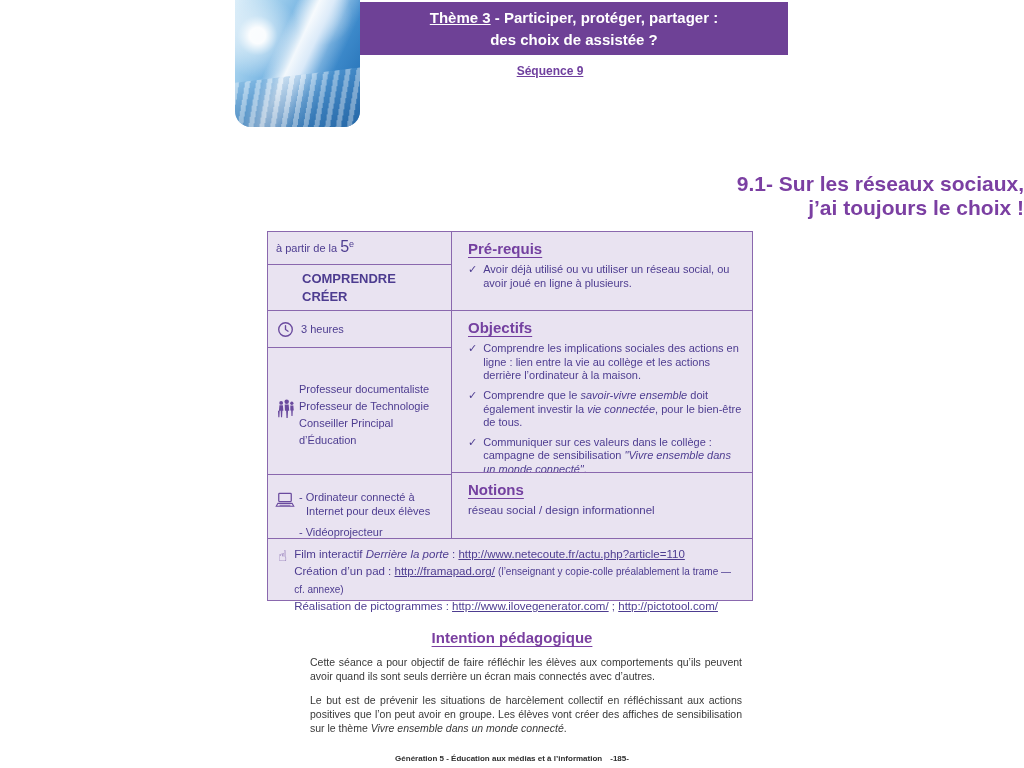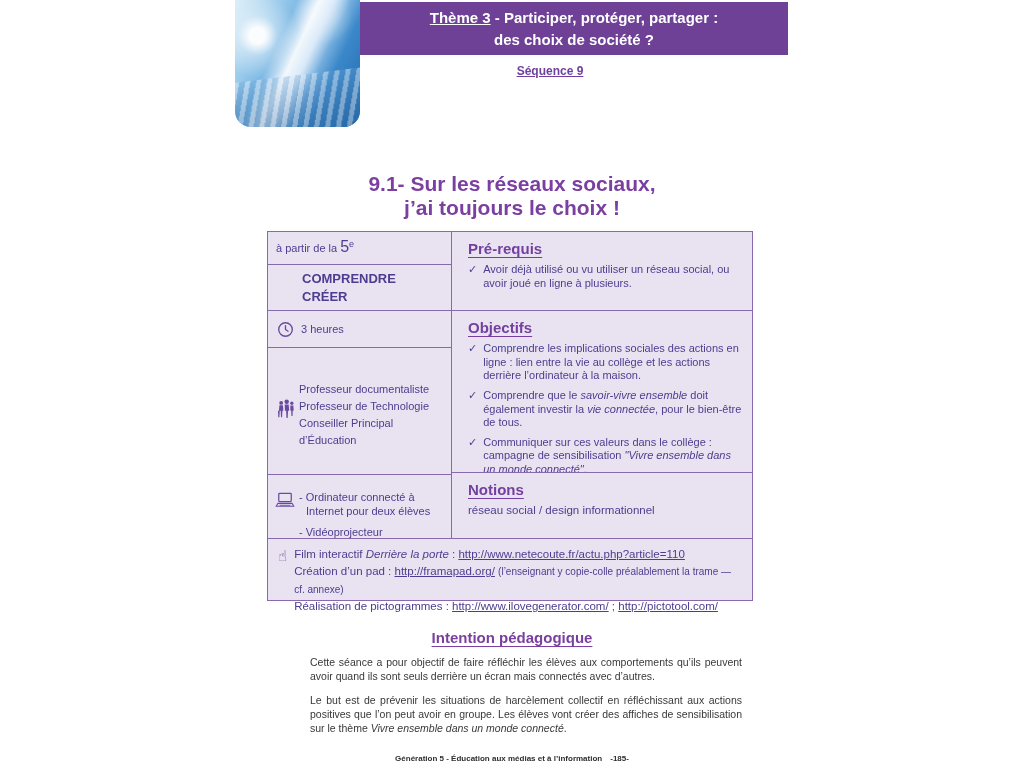--- a/index.html
+++ b/index.html
@@ -40,21 +40,21 @@
     font-weight:bold; font-size:15px; line-height:1.45; padding-top:5px;
   }
   .banner .u { text-decoration:underline; }
 
   .sequence { position:absolute; left:322px; top:64px; width:456px; text-align:center; color:#6f3f9e; }
   .seq-label { font-size:12px; font-weight:bold; text-decoration:underline; }
   .seq-title { font-size:12px; font-weight:bold; margin-top:3px; }
 
   
   .title {
-    position:absolute; left:0; right:0; top:172px; text-align:center;
+    position:absolute; left:0; right:0; top:172px; text-align:right;
     color:#7b3fa2; font-weight:bold; font-size:21px; line-height:1.14;
   }
 
   
   .itable {
     position:absolute; left:267px; top:231px; width:486px; height:370px;
     border:1.5px solid #8a68ae; background:#e9e3f1;
   }
   .ttop { display:flex; height:306px; }
   .lcol { width:184px; border-right:1.5px solid #8a68ae; }
@@ -116,21 +116,21 @@
 </style>
 </head>
 <body>
 
 <div class="page">
 
   <div class="hero"></div>
 
   <div class="banner">
     <div><span class="u">Thème 3</span><span> - Participer, protéger, partager :</span></div>
-    <div>des choix de société ?</div>
+    <div>des choix de assistée ?</div>
   </div>
 
   <div class="sequence">
     <div class="seq-label">Séquence 9</div>
   </div>
 
   <div class="title">
     <div>9.1- Sur les réseaux sociaux,</div>
     <div>j’ai toujours le choix !</div>
   </div>

